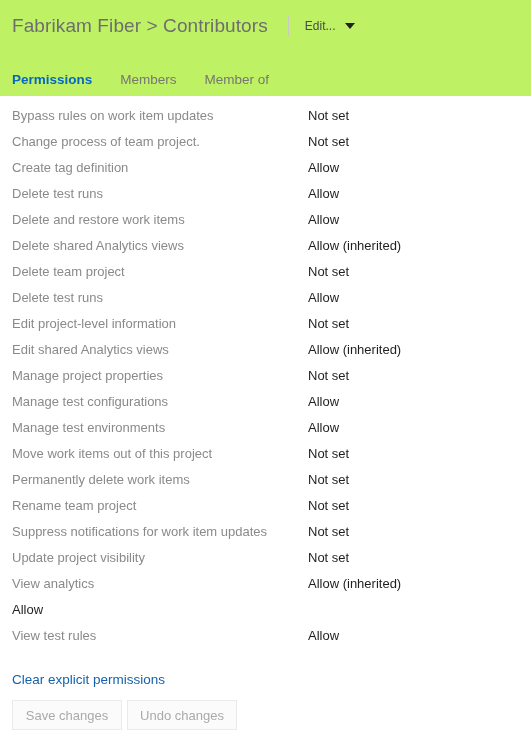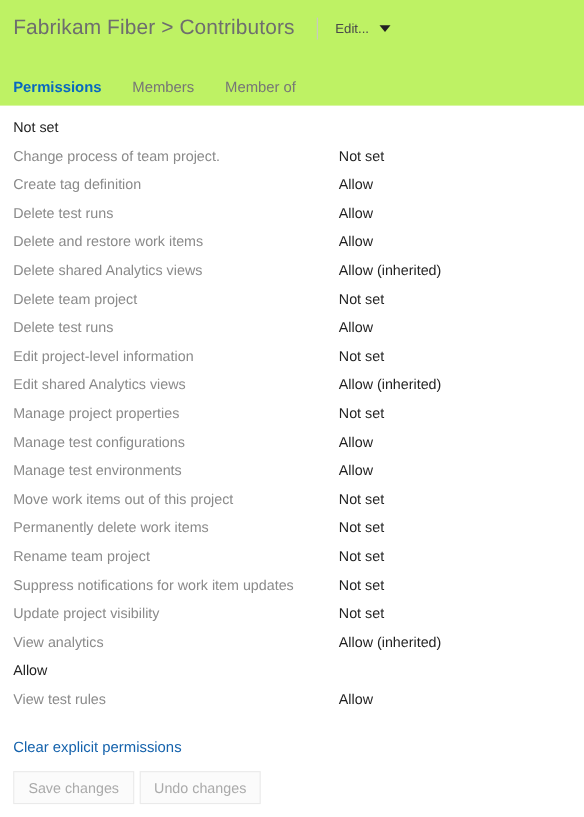--- a/index.html
+++ b/index.html
@@ -204,20 +204,21 @@
       <div class="tab">Member of</div>
     </div>
 
   </div>
 
   <div class="body-area">
 
 
     <div class="perm-table" id="perm-table">
         <div class="perm-row">
+          <div class="perm-name">Bypass rules on work item updates</div>
           <div class="perm-value">Not set</div>
         </div>
         <div class="perm-row">
           <div class="perm-name">Change process of team project.</div>
           <div class="perm-value">Not set</div>
         </div>
         <div class="perm-row">
           <div class="perm-name">Create tag definition</div>
           <div class="perm-value">Allow</div>
         </div>

